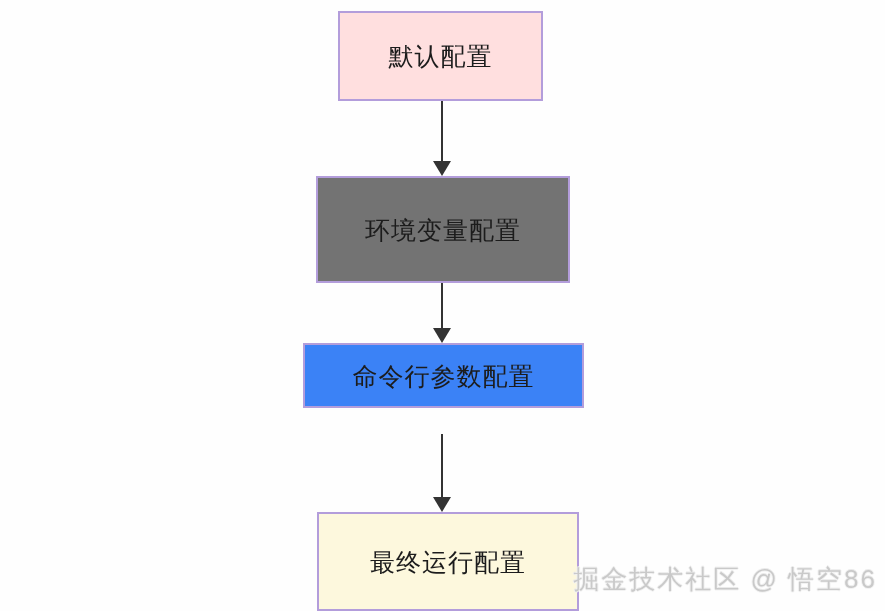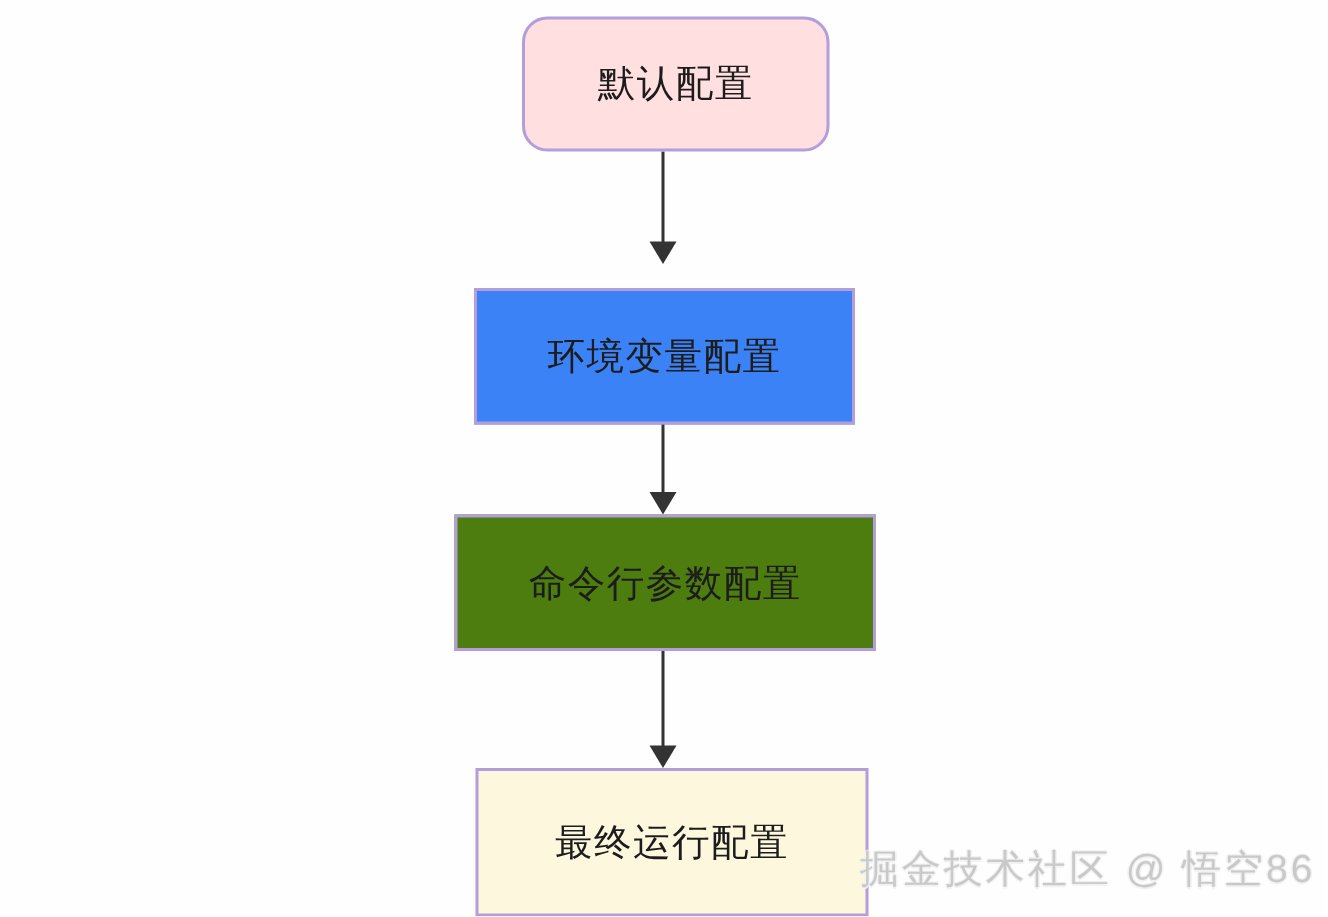--- a/index.html
+++ b/index.html
@@ -28,23 +28,23 @@
     text-align: center;
   }
   .node-label {
     font-size: 25px;
     line-height: 1.2;
     color: #1c1c1c;
     letter-spacing: 1px;
     font-family: "Liberation Sans", "DejaVu Sans", sans-serif;
     white-space: nowrap;
   }
-  #node-default   { left: 348px; top: 11px;  width: 205px; height: 90px;  background: #ffdfdf; border-radius: 17px; }
-  #node-env       { left: 316px; top: 176px; width: 254px; height: 91px;  background: #3b82f6; margin-top: 16px; }
-  #node-cli       { left: 303px; top: 343px; width: 281px; height: 91px;  background: #4d7c0f; }
+  #node-default   { left: 338px; top: 11px;  width: 205px; height: 90px;  background: #ffdfdf; }
+  #node-env       { left: 316px; top: 176px; width: 254px; height: 107px;  background: #737373; }
+  #node-cli       { left: 303px; top: 343px; width: 281px; height: 65px;  background: #3b82f6; }
   #node-final     { left: 317px; top: 512px; width: 262px; height: 99px;  background: #fdf8dd; }
 
   
   .connector {
     position: absolute;
     left: 0;
     top: 0;
     width: 885px;
     height: 611px;
     pointer-events: none;

